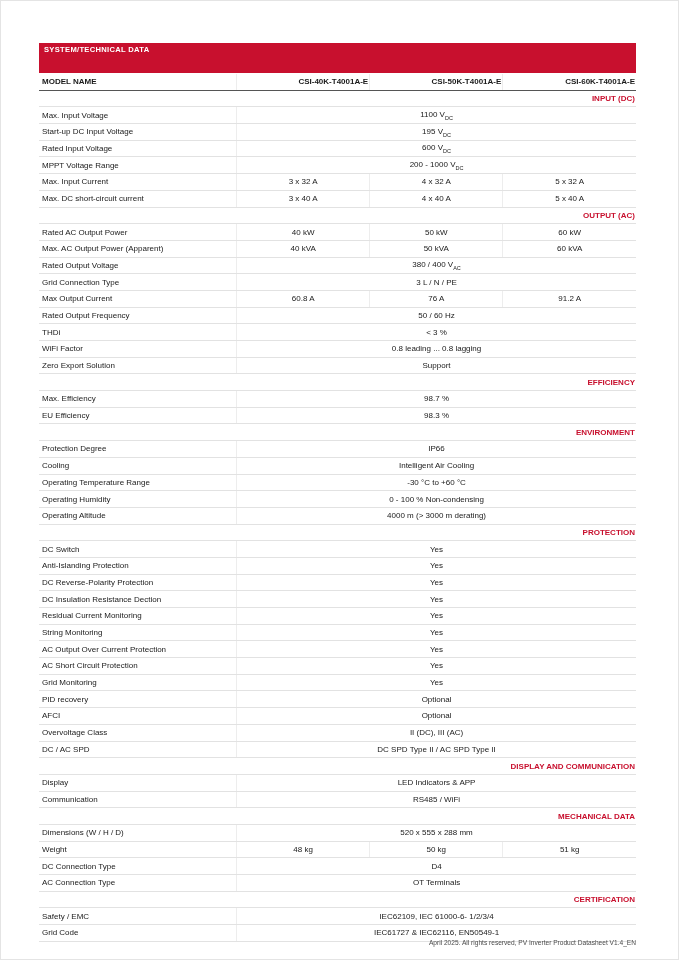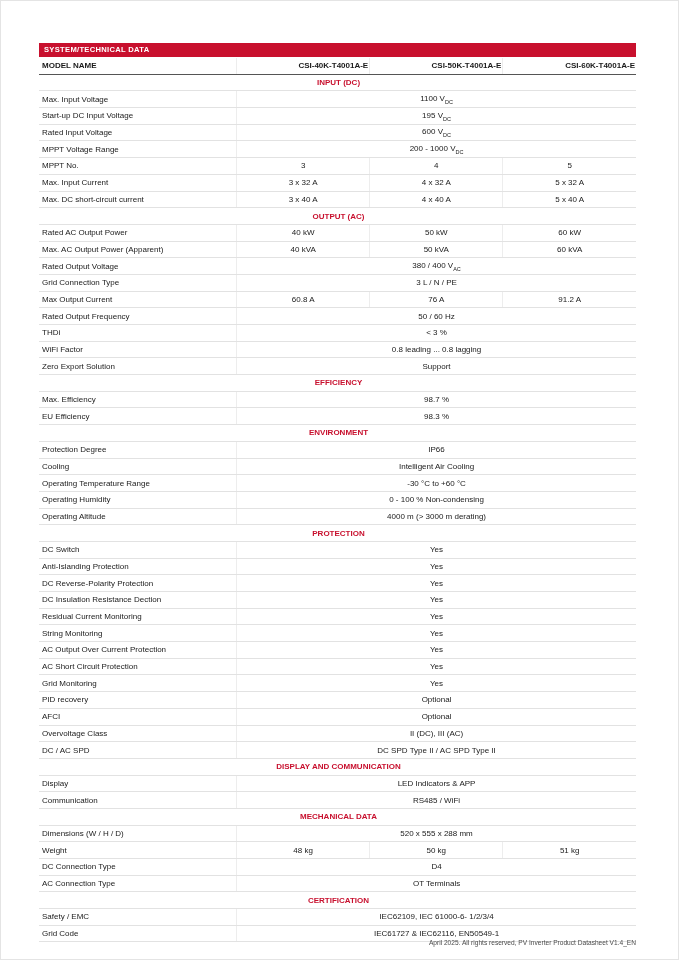--- a/index.html
+++ b/index.html
@@ -17,21 +17,21 @@
     background: #fff;
     border: 1px solid #e4e4e4;
     padding: 42px 42px 0 38px;
   }
   .banner {
     background: var(--accent);
     color: #fff;
     font-weight: bold;
     font-size: 7.6px;
     letter-spacing: 0.3px;
-    height: 14px;
+    height: 30px;
     line-height: 14px;
     padding-left: 5px;
   }
   .spec-table {
     width: 100%;
     border-collapse: collapse;
     table-layout: fixed;
     margin-top: 1px;
   }
   .spec-table th, .spec-table td {
@@ -45,21 +45,21 @@
   .model-label {
     text-align: left; padding-left: 3px;
     font-size: 8.4px; font-weight: bold;
   }
   .model-name {
     text-align: right; font-weight: bold; font-size: 8.4px;
     border-left: 1px solid #ededed;
   }
   .section-title {
     color: var(--accent); font-weight: bold;
-    text-align: center; padding-left: 3px;
+    text-align: right; padding-left: 3px;
     border-bottom: 1px solid #e2e2e2;
   }
   .label-cell {
     text-align: left; padding-left: 3px;
     border-bottom: 1px solid #e2e2e2;
   }
   .value-cell {
     text-align: center;
     border-bottom: 1px solid #e2e2e2;
     border-left: 1px solid #ededed;
@@ -107,26 +107,20 @@
         </tr>
         <tr>
           <td class="label-cell">Rated Input Voltage</td>
           <td class="value-cell" colspan="3">600 V<sub>DC</sub></td>
         </tr>
         <tr>
           <td class="label-cell">MPPT Voltage Range</td>
           <td class="value-cell" colspan="3">200 - 1000 V<sub>DC</sub></td>
         </tr>
         <tr>
-          <td class="label-cell">MPPT No.</td>
-          <td class="value-cell" colspan="1">3</td>
-          <td class="value-cell" colspan="1">4</td>
-          <td class="value-cell" colspan="1">5</td>
-        </tr>
-        <tr>
           <td class="label-cell">Max. Input Current</td>
           <td class="value-cell" colspan="1">3 x 32  A</td>
           <td class="value-cell" colspan="1">4 x 32  A</td>
           <td class="value-cell" colspan="1">5 x 32  A</td>
         </tr>
         <tr>
           <td class="label-cell">Max. DC short-circuit current</td>
           <td class="value-cell" colspan="1">3 x 40  A</td>
           <td class="value-cell" colspan="1">4 x 40  A</td>
           <td class="value-cell" colspan="1">5 x 40  A</td>

